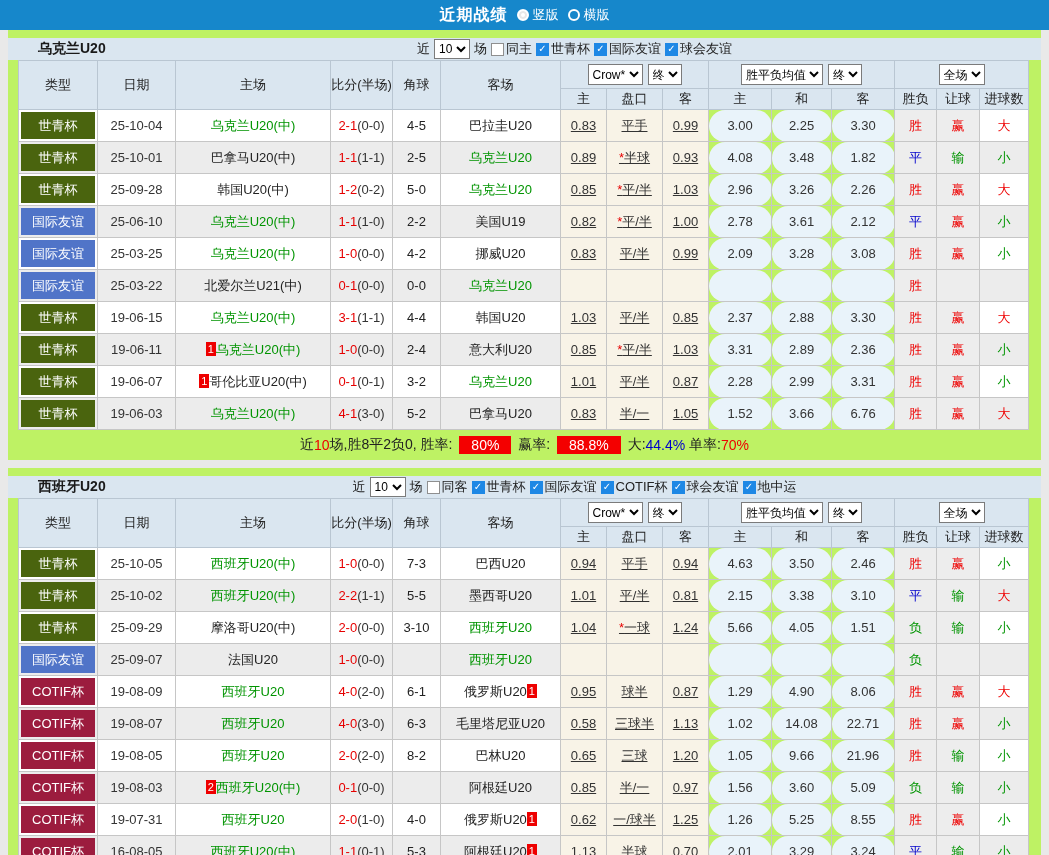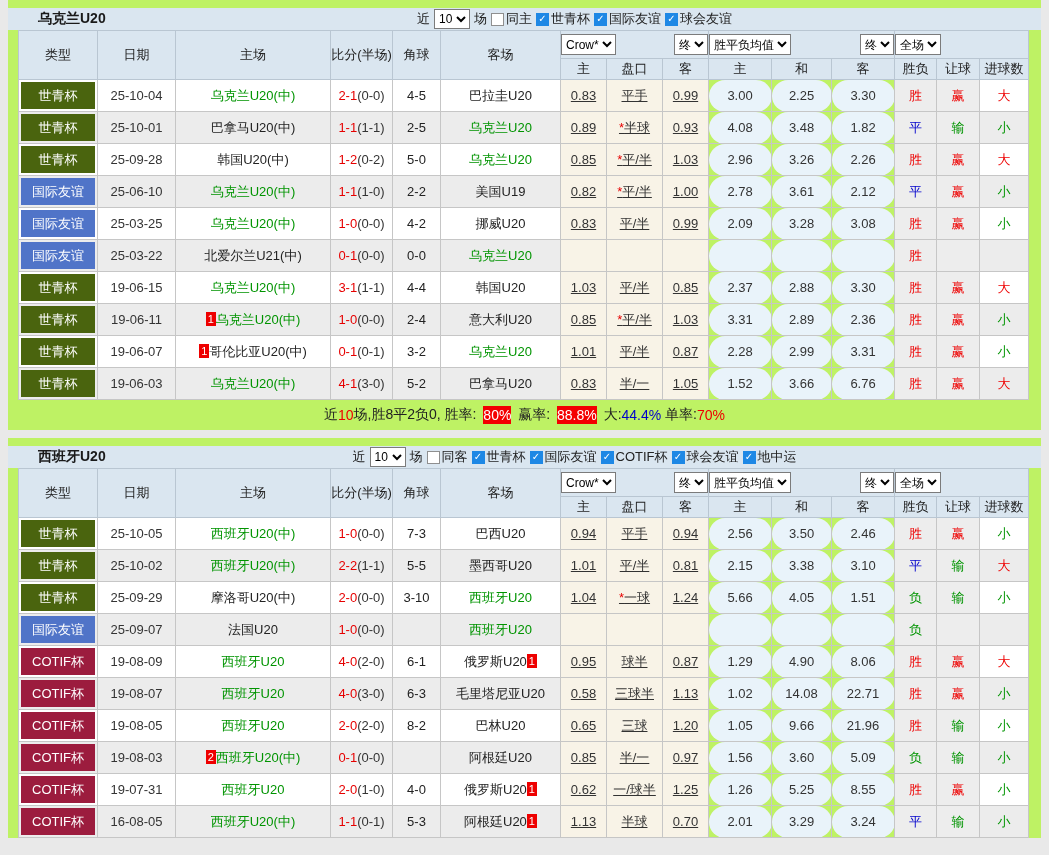--- a/index.html
+++ b/index.html
@@ -26,21 +26,21 @@
   .cb { width:13px; height:13px; border:1px solid #8f8f8f; background:#fff; display:inline-flex; align-items:center; justify-content:center; font-size:10px; color:#fff; line-height:1; }
   .cb.checked { background:#1e88e5; border-color:#1e88e5; }
 
   
   table.grid { border-collapse:collapse; table-layout:fixed; width:1010px; margin-left:10px; }
   .grid th, .grid td { border:1px solid #c6c6c6; text-align:center; font-size:13px; overflow:hidden; white-space:nowrap; }
   .grid thead th { background:#dae6f0; border-color:#b9c6d2; color:#222; font-weight:normal; }
   .grid thead tr.h1 th { height:28px; }
   .grid thead tr.h2 th { height:21px; }
   .selcell { padding:2px 0; }
-  .selwrap { display:flex; justify-content:space-between; align-items:center; gap:5px; }
+  .selwrap { display:flex; justify-content:center; align-items:center; gap:5px; }
   .selwrap select { height:21px; font-size:12px; border:1px solid #7b7b7b; background:#fff; }
   .grid tbody td { height:31px; color:#222; background:#fff; }
   .grid tbody tr.alt td { background:#ececec; }
   td.type { padding:0; }
   .type-badge { height:27px; margin:2px; display:flex; align-items:center; justify-content:center; color:#fff; font-size:13px; }
   .t-world { background:#4a640e; }
   .t-friendly { background:#5074c8; }
   .t-cotif { background:#9c1c3e; }
   .grid tbody td.date { color:#333; }
   .score { color:#e60000; }
@@ -52,27 +52,38 @@
   .grid tbody td.odd, .grid tbody tr.alt td.odd { background:#f8f3e7; color:#333;text-decoration:underline; }
   .grid tbody td.avg, .grid tbody tr.alt td.avg { background:#e9f3fa; color:#333;border-radius:16px; }
   .grid tbody td.resc, .grid tbody tr.alt td.resc { background:#ededed; }
   .c-red { color:#ee0000; }
   .c-blue { color:#0000cc; }
   .c-green { color:#009400; }
 
   
   .summary { height:30px; display:flex; align-items:center; justify-content:center; font-size:14px; color:#222; gap:0; }
   .summary span { white-space:pre; }
-  .b-red { background:#f40000; color:#fff; padding:1px 0; margin:0 3px; }
+  .b-red { background:#f40000; color:#fff; padding:1px 12px; margin:0 3px; }
 </style>
 </head>
 <body>
 
 <div class="page">
 
+  <div class="titlebar">
+    <span class="title">近期战绩</span>
+    <label class="radio-opt">
+      <span class="radio checked"></span>
+      <span>竖版</span>
+    </label>
+    <label class="radio-opt">
+      <span class="radio"></span>
+      <span>横版</span>
+    </label>
+  </div>
 
   <div class="block">
     <div class="band">
       <span class="team">乌克兰U20</span>
       <div class="filters">
         <span>近</span>
         <select><option>10</option></select>
         <span>场</span>
         <label class="chk">
           <span class="cb"></span>
@@ -613,21 +624,21 @@
     </td>
     <td>7-3</td>
     <td>
       <span>巴西U20</span>
     </td>
     <td class="odd">0.94</td>
     <td class="odd">
       <span class="star"></span><span>平手</span>
     </td>
     <td class="odd">0.94</td>
-    <td class="avg">2.56</td>
+    <td class="avg">4.63</td>
     <td class="avg">3.50</td>
     <td class="avg">2.46</td>
     <td class="resc">
       <span class="c-red">胜</span>
     </td>
     <td class="resc">
       <span class="c-red">赢</span>
     </td>
     <td class="goalc">
       <span class="c-green">小</span>

